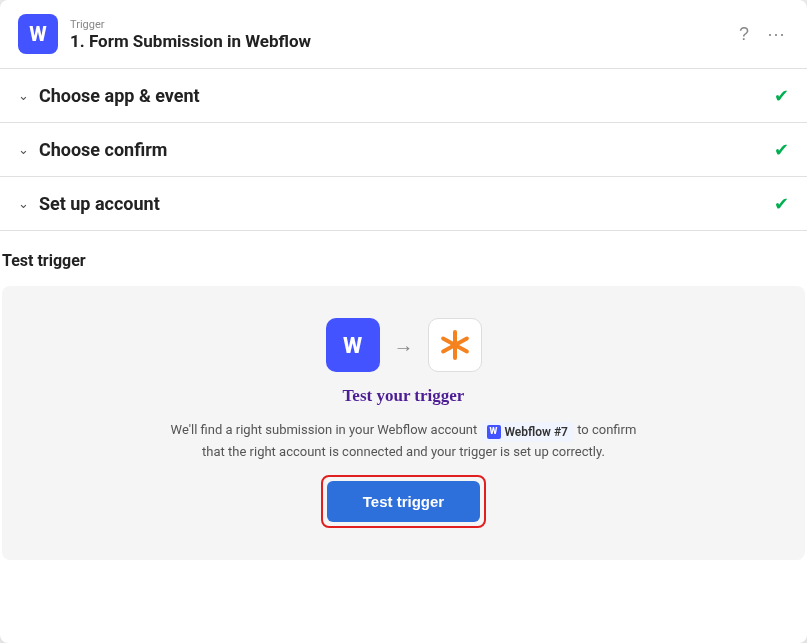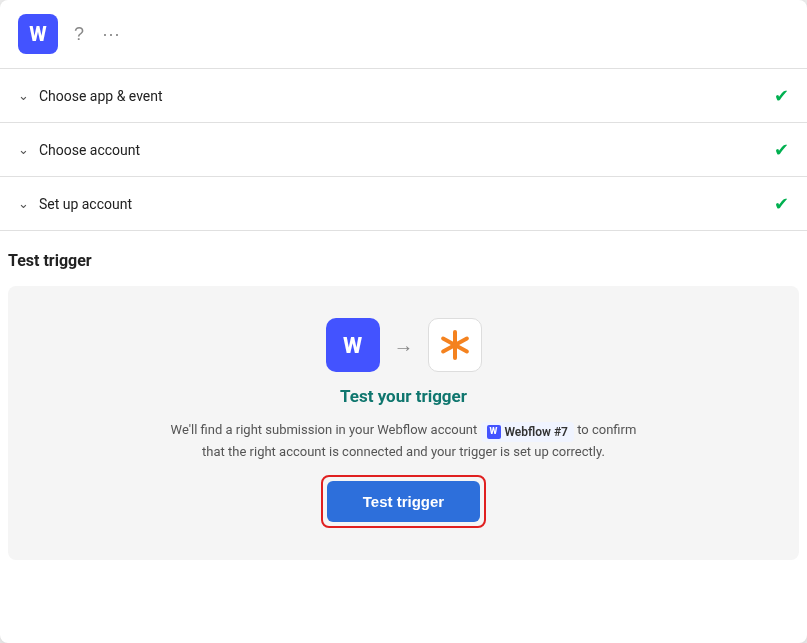--- a/index.html
+++ b/index.html
@@ -78,31 +78,31 @@
       align-items: center;
       gap: 10px;
       cursor: pointer;
     }
     .accordion-chevron {
       color: #555;
       font-size: 13px;
     }
     .accordion-label {
       flex: 1;
-      font-size: 14px;
-      font-weight: 400;
+      font-size: 18px;
+      font-weight: 700;
       color: #222;
     }
     .check-icon {
       color: #00b050;
       font-size: 18px;
     }
     
     .test-trigger-section {
-      padding: 20px 8px;
+      padding: 20px 2px;
     }
     .test-trigger-title {
       font-size: 16px;
       font-weight: 700;
       color: #222;
       margin-bottom: 16px;
     }
     .test-trigger-box {
       background: #f5f5f5;
       border-radius: 8px;
@@ -136,21 +136,22 @@
       font-weight: 800;
       font-size: 22px;
     }
     .arrow-icon {
       color: #888;
       font-size: 20px;
     }
     .test-heading {
       font-size: 17px;
       font-weight: 700;
-      color: #0f766e;
+      color: #4c1d95;
+      font-family: Liberation Serif, serif;
     }
     .test-description {
       font-size: 13px;
       color: #555;
       text-align: center;
       max-width: 480px;
       line-height: 1.5;
     }
     .account-badge {
       display: inline-flex;
@@ -194,39 +195,43 @@
   </style>
 </head>
 <body>
 
 <div class="card">
 
   <div class="header">
     <div class="webflow-icon">
       <span class="webflow-icon-letter">W</span>
     </div>
+    <div class="header-text">
+      <div class="header-label">Trigger</div>
+      <div class="header-title">1. Form Submission in Webflow</div>
+    </div>
     <div class="header-actions">
       <button class="icon-btn" title="Help">
         <span>?</span>
       </button>
       <button class="icon-btn" title="More options">
         <span>···</span>
       </button>
     </div>
   </div>
 
   <div class="accordion-section">
     <span class="accordion-chevron">⌄</span>
     <span class="accordion-label">Choose app &amp; event</span>
     <span class="check-icon">✔</span>
   </div>
 
   <div class="accordion-section">
     <span class="accordion-chevron">⌄</span>
-    <span class="accordion-label">Choose account</span>
+    <span class="accordion-label">Choose confirm</span>
     <span class="check-icon">✔</span>
   </div>
 
   <div class="accordion-section">
     <span class="accordion-chevron">⌄</span>
     <span class="accordion-label">Set up account</span>
     <span class="check-icon">✔</span>
   </div>
 
   <div class="test-trigger-section">

